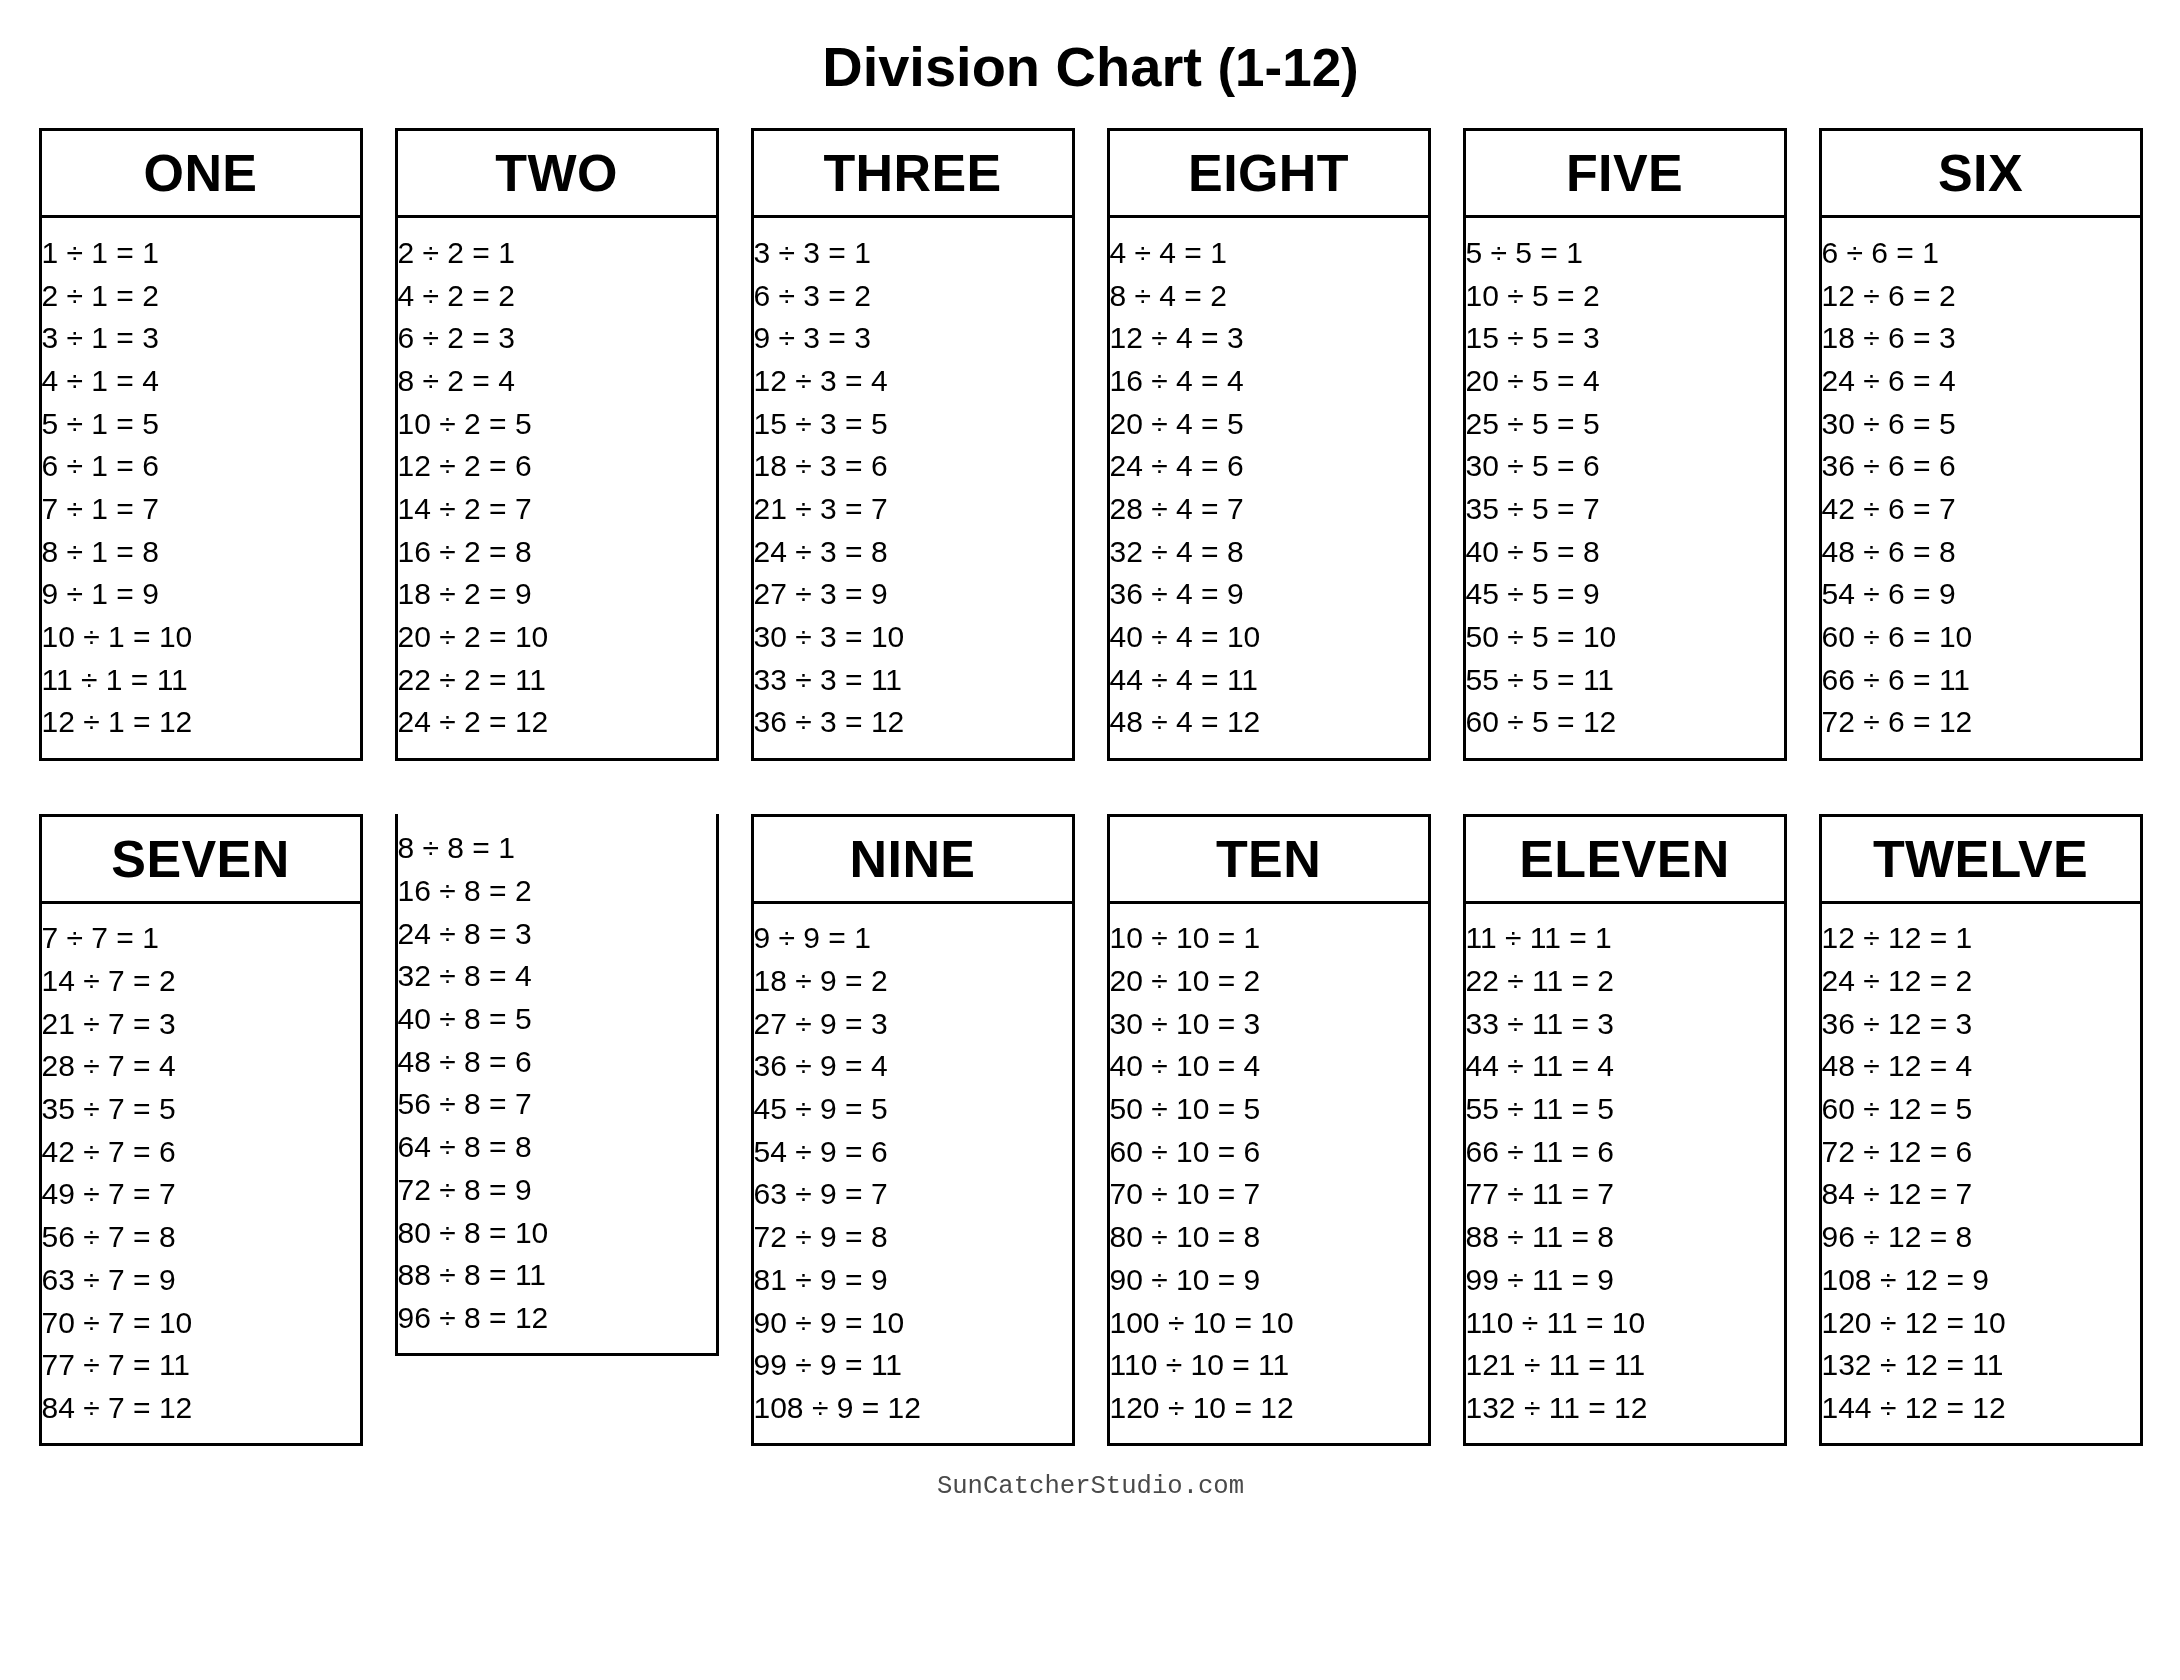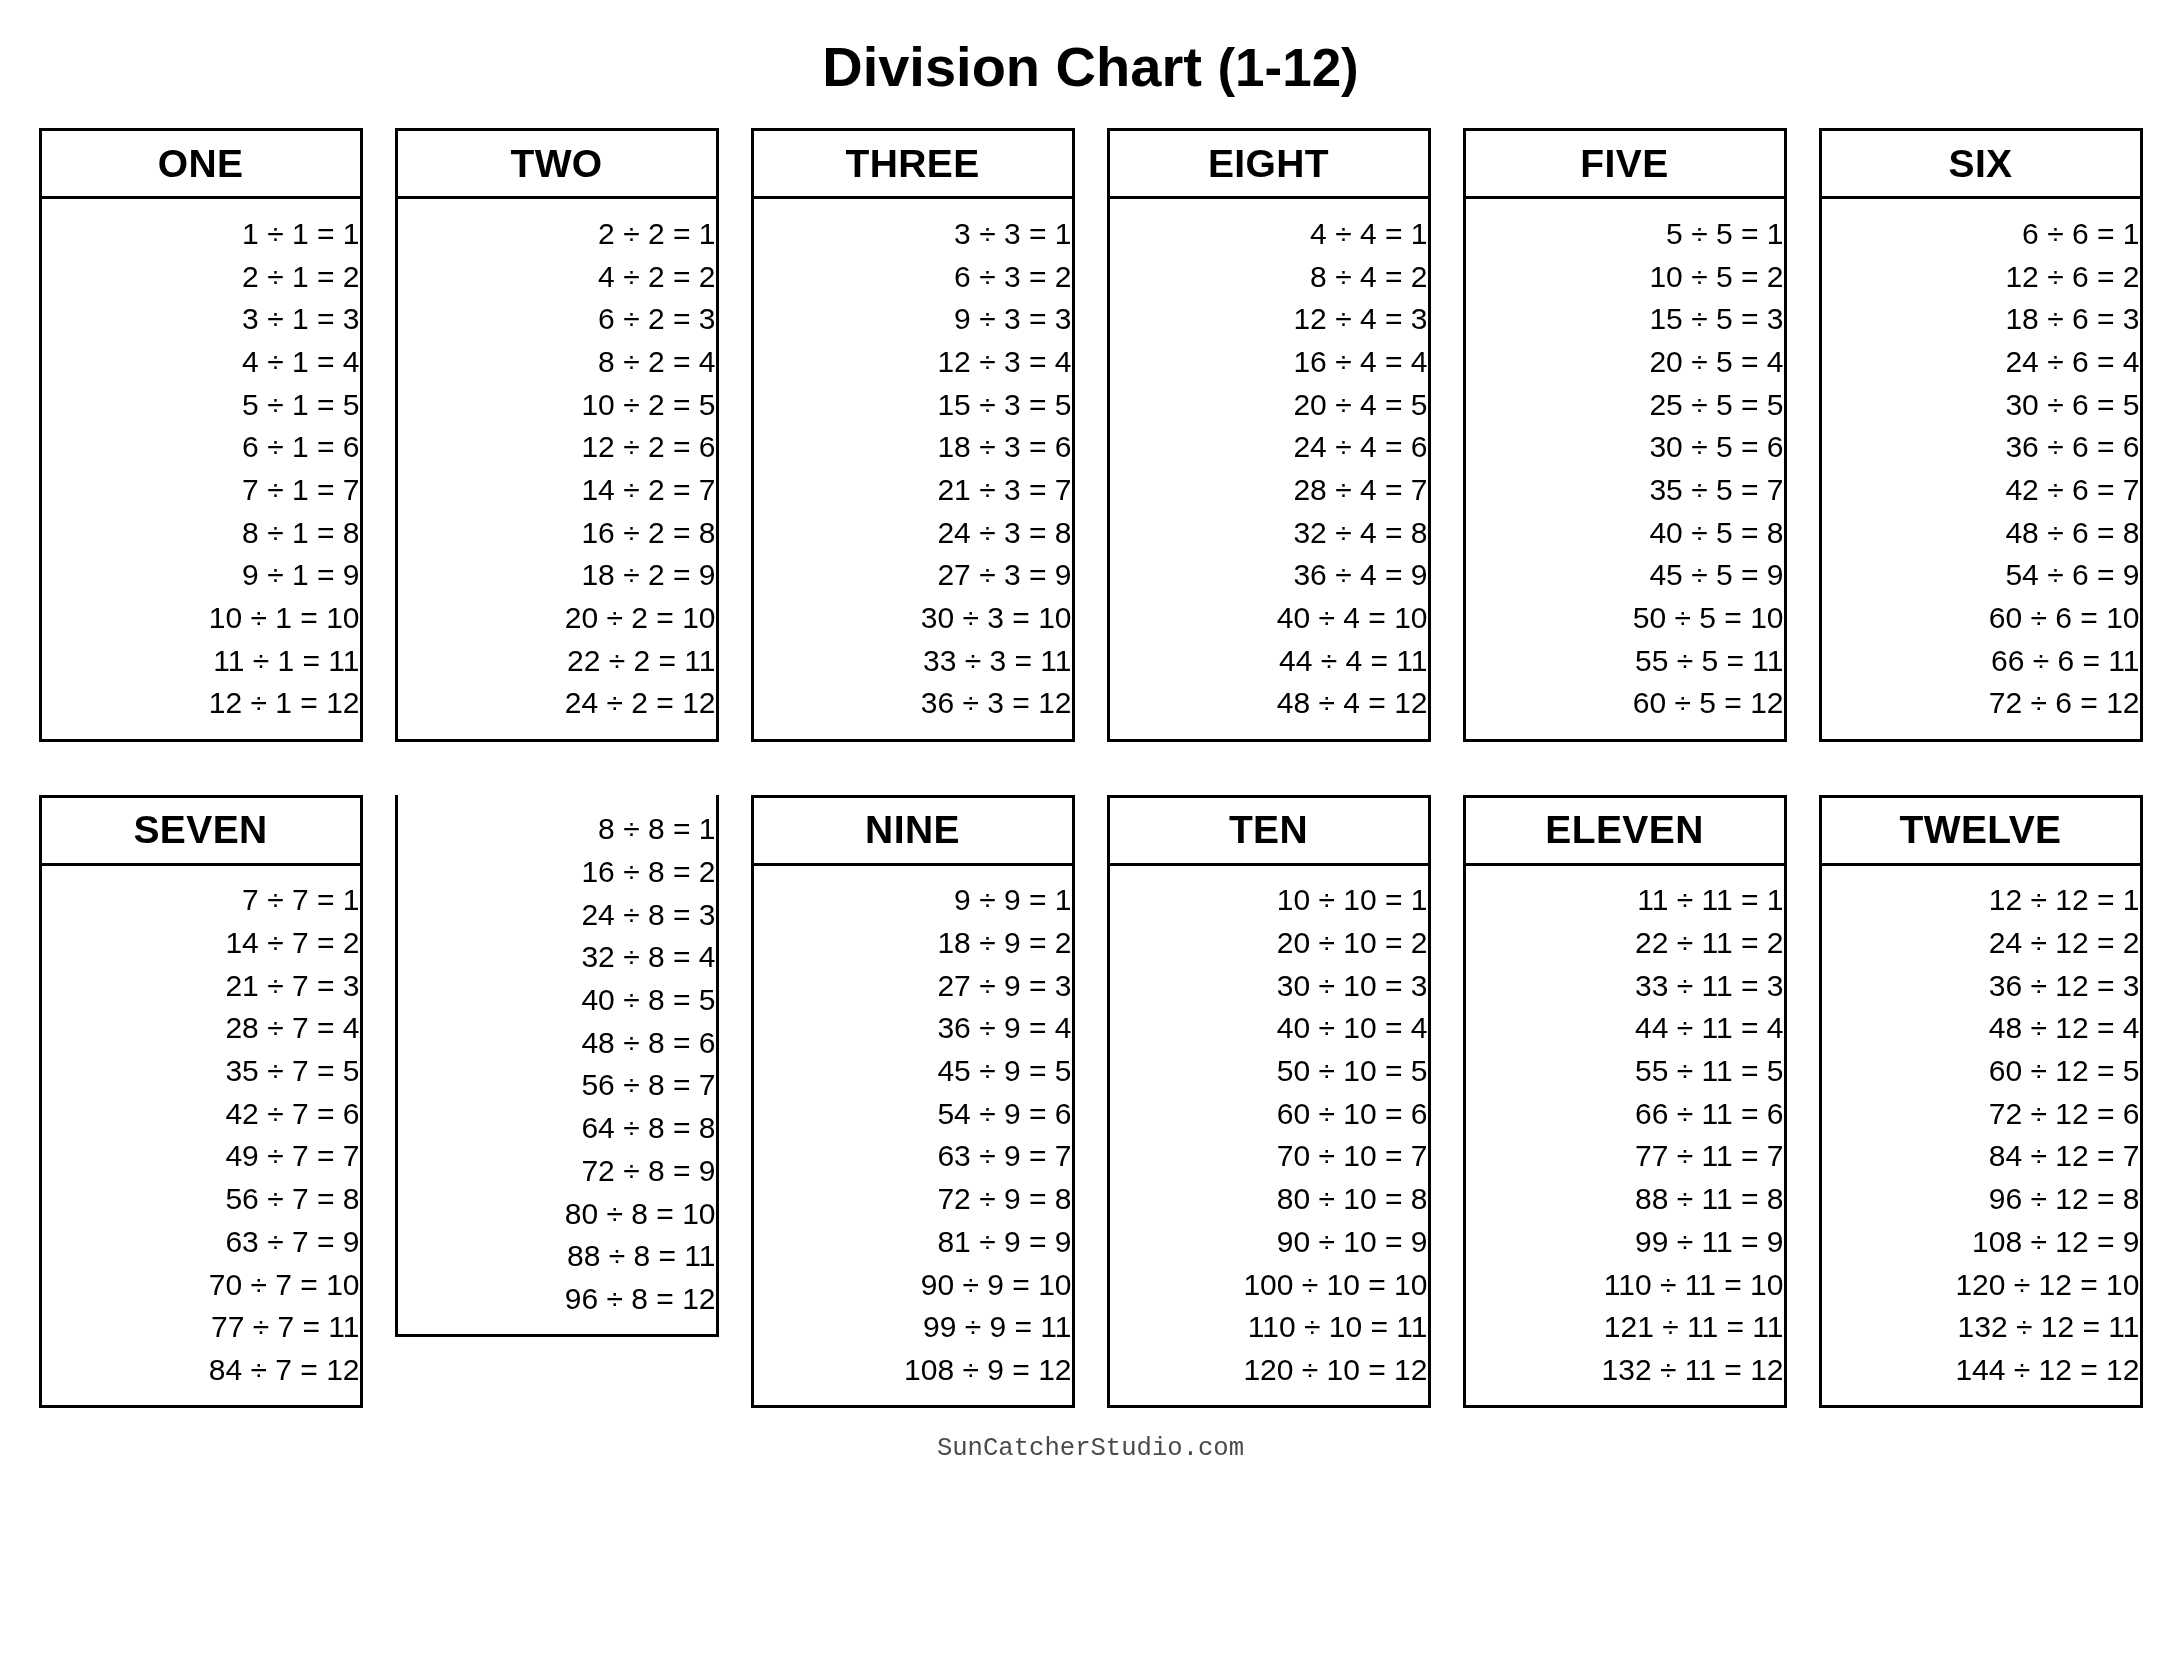--- a/index.html
+++ b/index.html
@@ -46,39 +46,39 @@
     gap: 32px;
   }
   .card {
     width: 325px;
     box-sizing: border-box;
     display: flex;
     flex-direction: column;
   }
   .card-header {
     border: 3.4px solid #000000;
-    height: 71px;
+    height: 90px;
     display: flex;
     align-items: center;
     justify-content: center;
-    font-size: 39px;
+    font-size: 52px;
     font-weight: bold;
     letter-spacing: 0.4px;
     box-sizing: border-box;
   }
   .card-body {
     border-left: 3.4px solid #000000;
     border-right: 3.4px solid #000000;
     border-bottom: 3.4px solid #000000;
     border-top: 0;
     box-sizing: border-box;
     padding: 13.6px 0 15.3px 0;
     display: flex;
     flex-direction: column;
-    align-items: flex-end;
+    align-items: flex-start;
     gap: 1.7px;
   }
   .fact {
     font-size: 30px;
     line-height: 41px;
     white-space: nowrap;
     text-align: center;
   }
   .footer {
     margin-top: 25.6px;

